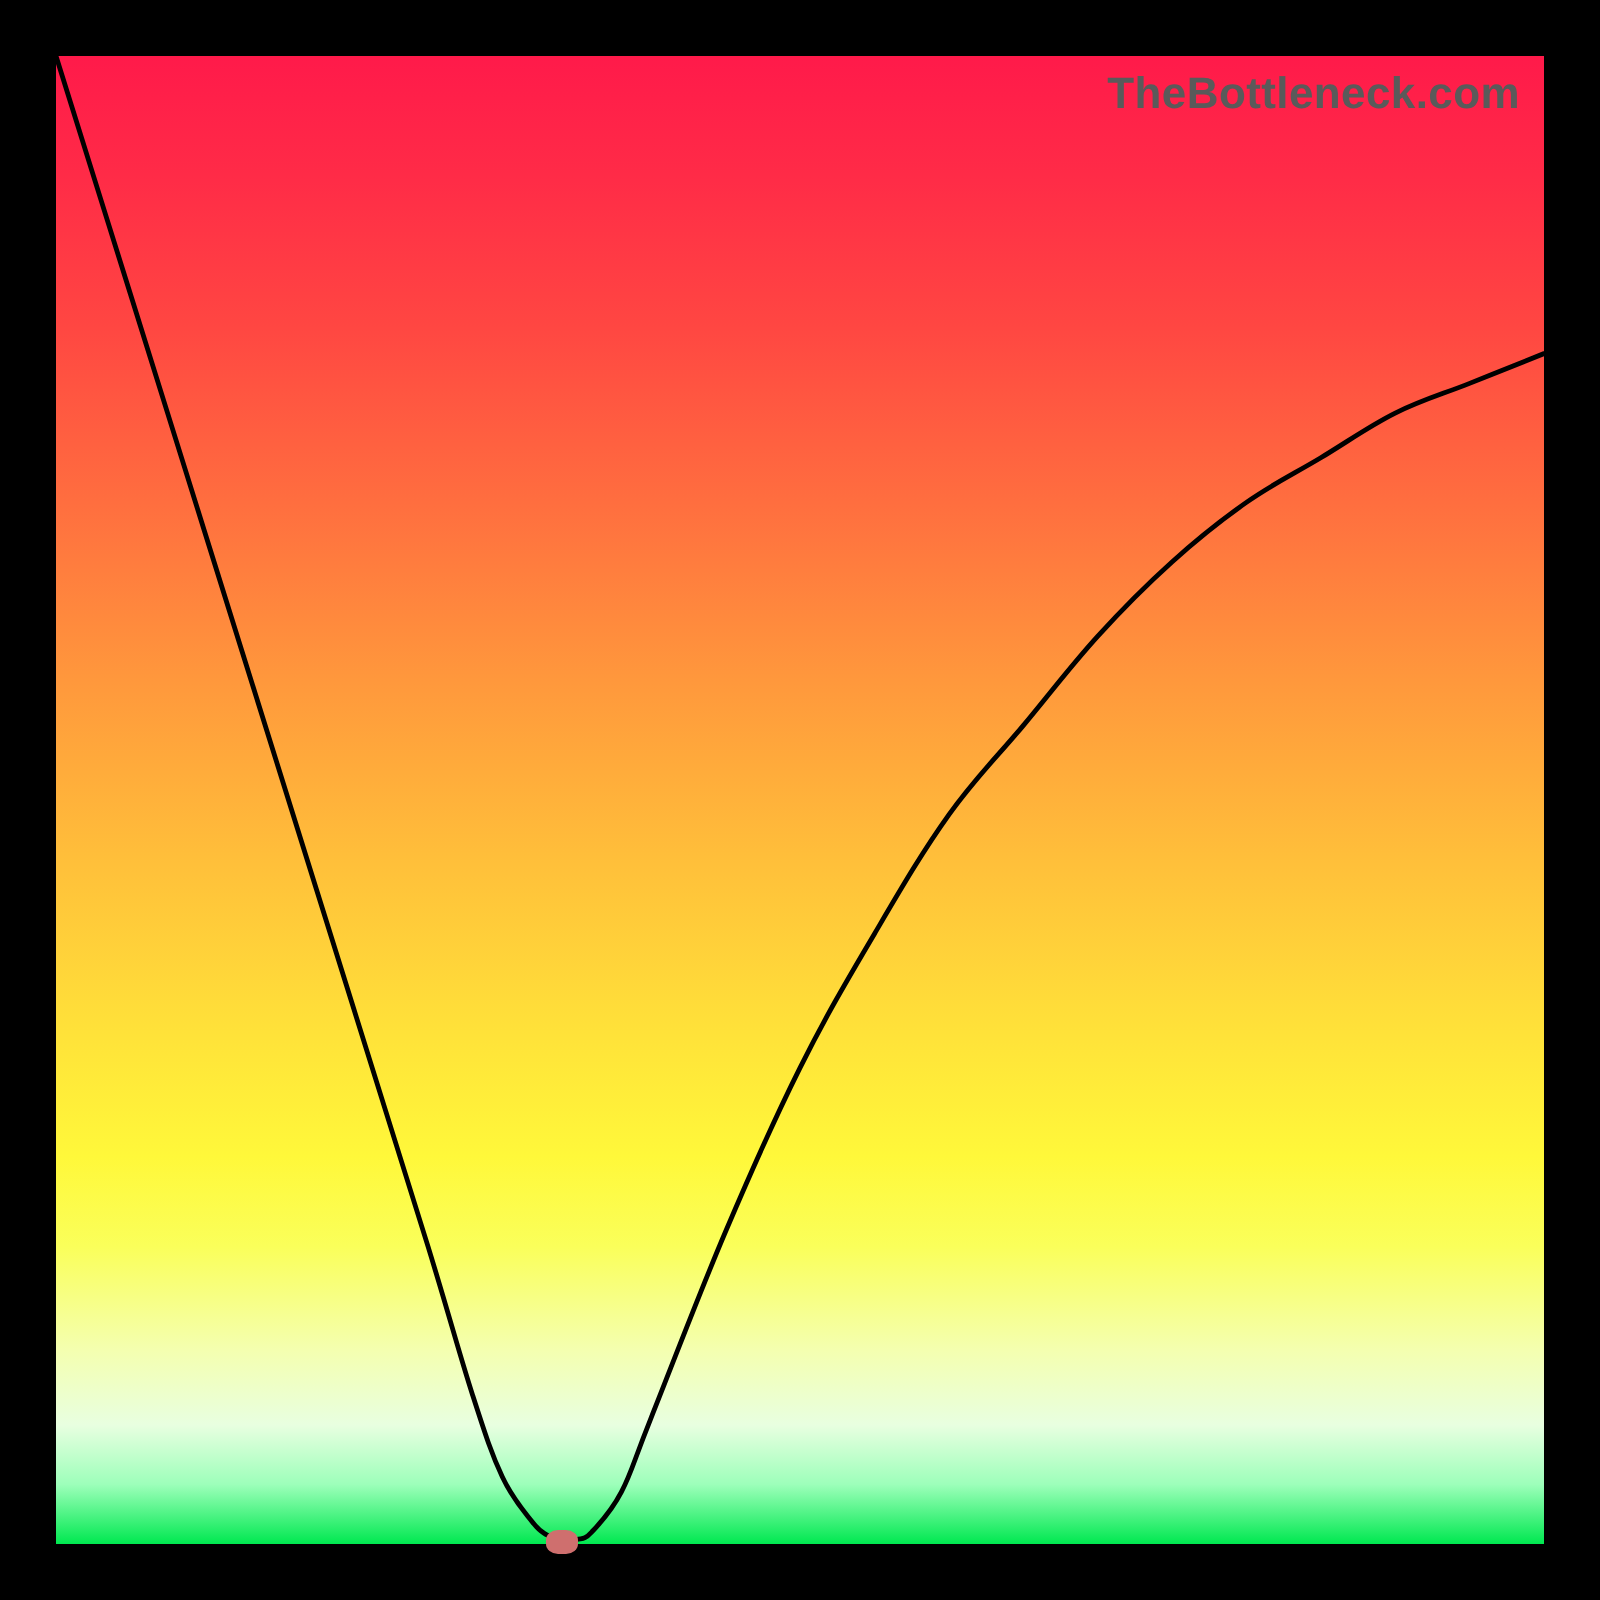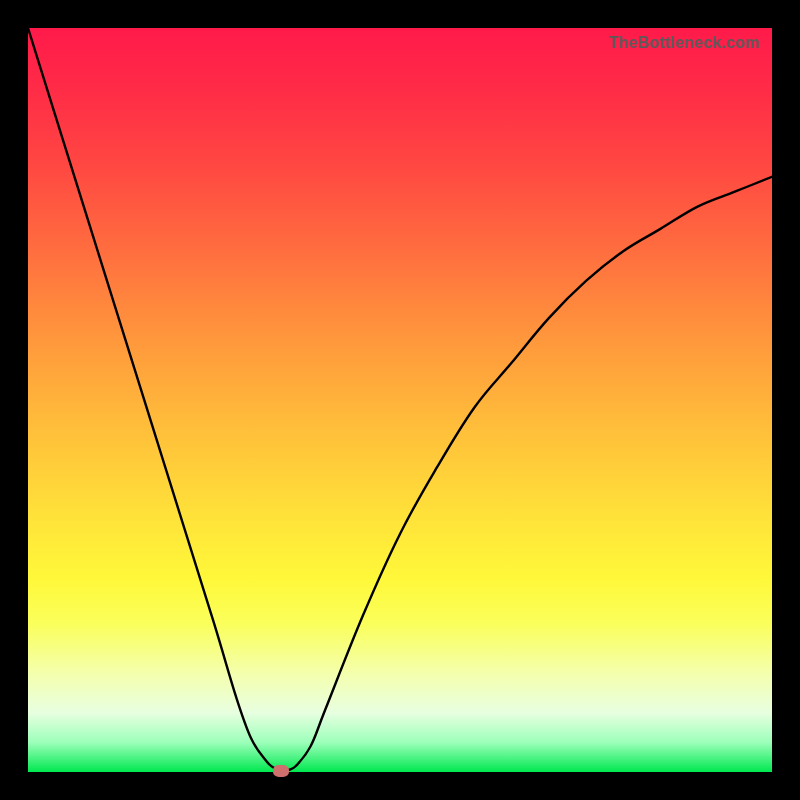--- a/index.html
+++ b/index.html
@@ -29,21 +29,21 @@
       #f4ffb0 87%,
       #e8ffe0 92%,
       #9dffba 96%,
       #00e850 100%);
   }
   .watermark {
     position: absolute;
     top: 6px;
     right: 12px;
     font-family: Arial, Helvetica, sans-serif;
-    font-size: 16px;
+    font-size: 22px;
     font-weight: 600;
     color: #5a5a5a;
     letter-spacing: 0.2px;
     pointer-events: none;
   }
   .marker {
     position: absolute;
     width: 16px;
     height: 12px;
     border-radius: 6px / 5px;

